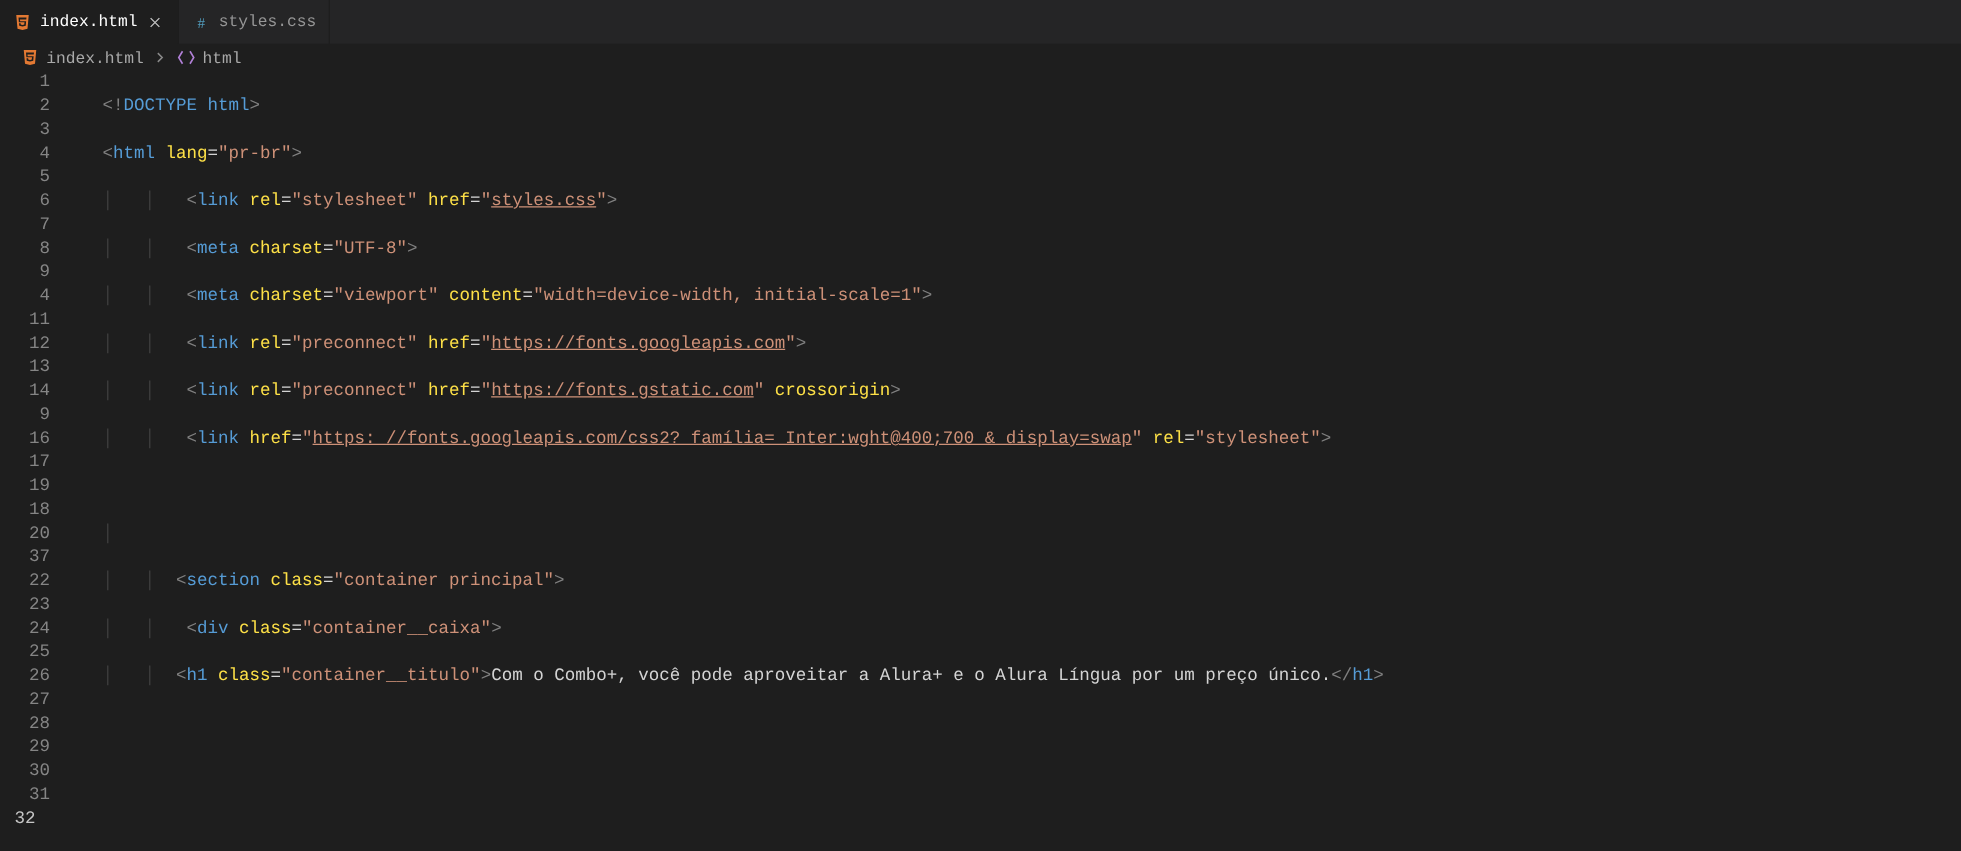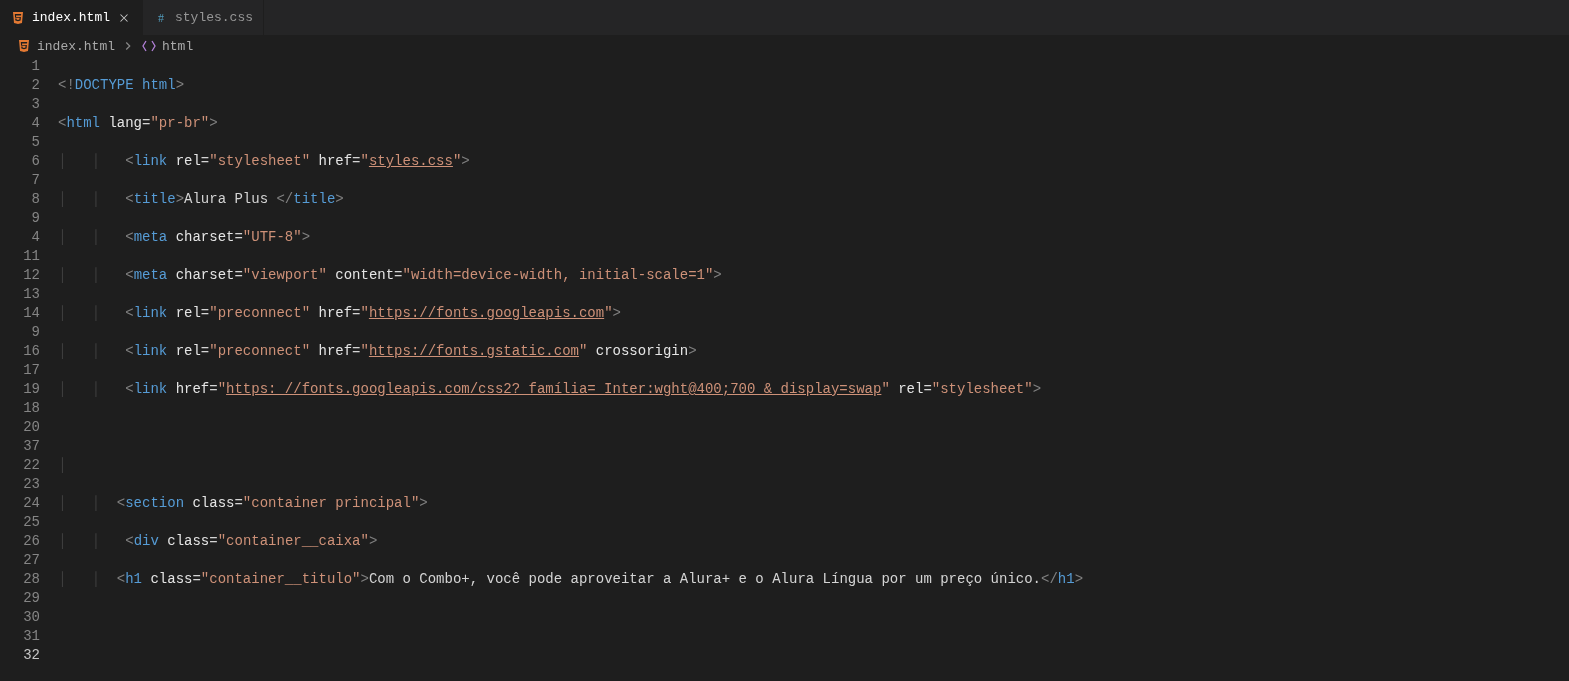--- a/index.html
+++ b/index.html
@@ -52,32 +52,32 @@
 .gutter {
   width: 58px;
   text-align: right;
   padding-right: 18px;
   color: #858585;
   user-select: none;
   line-height: 19px;
   padding-top: 0;
 }
 .gutter .ln { height: 19px; }
-.gutter .ln.cur { color: #c6c6c6; }
+.gutter .ln.cur { color: #c6c6c6; text-align: center; }
 .code {
   flex: 1;
   line-height: 19px;
   white-space: pre;
   position: relative;
 }
-.code .line { height: 19px; }
+.code .line { height: 19px; margin-left: 24px; }
 .ind { color: #404040; }
 .t-gray { color: #808080; }
 .t-blue { color: #569cd6; }
-.t-lblue { color: #e5e5e5; }
+.t-lblue { color: #fde047; }
 .t-str { color: #ce9178; }
 .t-white { color: #d4d4d4; }
 .underline { text-decoration: underline; }
 svg { display: block; }
 </style>
 </head>
 <body>
 
 <div class="tabs-bar">
   <div class="tab active">
@@ -160,21 +160,20 @@
     <div class="ln">29</div>
     <div class="ln">30</div>
     <div class="ln">31</div>
     <div class="ln cur">32</div>
   </div>
 
   <div class="code">
 <div class="line"><span class="t-gray">&lt;!</span><span class="t-blue">DOCTYPE</span><span class="t-blue"> html</span><span class="t-gray">&gt;</span></div>
 <div class="line"><span class="t-gray">&lt;</span><span class="t-blue">html</span><span class="t-lblue"> lang</span><span class="t-white">=</span><span class="t-str">"pr-br"</span><span class="t-gray">&gt;</span></div>
 <div class="line"><span class="ind">│   │   </span><span class="t-gray">&lt;</span><span class="t-blue">link</span><span class="t-lblue"> rel</span><span class="t-white">=</span><span class="t-str">"stylesheet"</span><span class="t-lblue"> href</span><span class="t-white">=</span><span class="t-str">"</span><span class="t-str underline">styles.css</span><span class="t-str">"</span><span class="t-gray">&gt;</span></div>
-<div class="line"><span class="ind">│   │   </span><span class="t-gray">&lt;</span><span class="t-blue">title</span><span class="t-gray">&gt;</span><span class="t-white">Alura Plus </span><span class="t-gray">&lt;/</span><span class="t-blue">title</span><span class="t-gray">&gt;</span></div>
 <div class="line"><span class="ind">│   │   </span><span class="t-gray">&lt;</span><span class="t-blue">meta</span><span class="t-lblue"> charset</span><span class="t-white">=</span><span class="t-str">"UTF-8"</span><span class="t-gray">&gt;</span></div>
 <div class="line"><span class="ind">│   │   </span><span class="t-gray">&lt;</span><span class="t-blue">meta</span><span class="t-lblue"> charset</span><span class="t-white">=</span><span class="t-str">"viewport"</span><span class="t-lblue"> content</span><span class="t-white">=</span><span class="t-str">"width=device-width, initial-scale=1"</span><span class="t-gray">&gt;</span></div>
 <div class="line"><span class="ind">│   │   </span><span class="t-gray">&lt;</span><span class="t-blue">link</span><span class="t-lblue"> rel</span><span class="t-white">=</span><span class="t-str">"preconnect"</span><span class="t-lblue"> href</span><span class="t-white">=</span><span class="t-str">"</span><span class="t-str underline">https://fonts.googleapis.com</span><span class="t-str">"</span><span class="t-gray">&gt;</span></div>
 <div class="line"><span class="ind">│   │   </span><span class="t-gray">&lt;</span><span class="t-blue">link</span><span class="t-lblue"> rel</span><span class="t-white">=</span><span class="t-str">"preconnect"</span><span class="t-lblue"> href</span><span class="t-white">=</span><span class="t-str">"</span><span class="t-str underline">https://fonts.gstatic.com</span><span class="t-str">"</span><span class="t-lblue"> crossorigin</span><span class="t-gray">&gt;</span></div>
 <div class="line"><span class="ind">│   │   </span><span class="t-gray">&lt;</span><span class="t-blue">link</span><span class="t-lblue"> href</span><span class="t-white">=</span><span class="t-str">"</span><span class="t-str underline">https: //fonts.googleapis.com/css2? família= Inter:wght@400;700 &amp; display=swap</span><span class="t-str">"</span><span class="t-lblue"> rel</span><span class="t-white">=</span><span class="t-str">"stylesheet"</span><span class="t-gray">&gt;</span></div>
 <div class="line"></div>
 <div class="line"><span class="ind">│   </span></div>
 <div class="line"><span class="ind">│   │  </span><span class="t-gray">&lt;</span><span class="t-blue">section</span><span class="t-lblue"> class</span><span class="t-white">=</span><span class="t-str">"container principal"</span><span class="t-gray">&gt;</span></div>
 <div class="line"><span class="ind">│   │   </span><span class="t-gray">&lt;</span><span class="t-blue">div</span><span class="t-lblue"> class</span><span class="t-white">=</span><span class="t-str">"container__caixa"</span><span class="t-gray">&gt;</span></div>
 <div class="line"><span class="ind">│   │  </span><span class="t-gray">&lt;</span><span class="t-blue">h1</span><span class="t-lblue"> class</span><span class="t-white">=</span><span class="t-str">"container__titulo"</span><span class="t-gray">&gt;</span><span class="t-white">Com o Combo+, você pode aproveitar a Alura+ e o Alura Língua por um preço único.</span><span class="t-gray">&lt;/</span><span class="t-blue">h1</span><span class="t-gray">&gt;</span></div>

